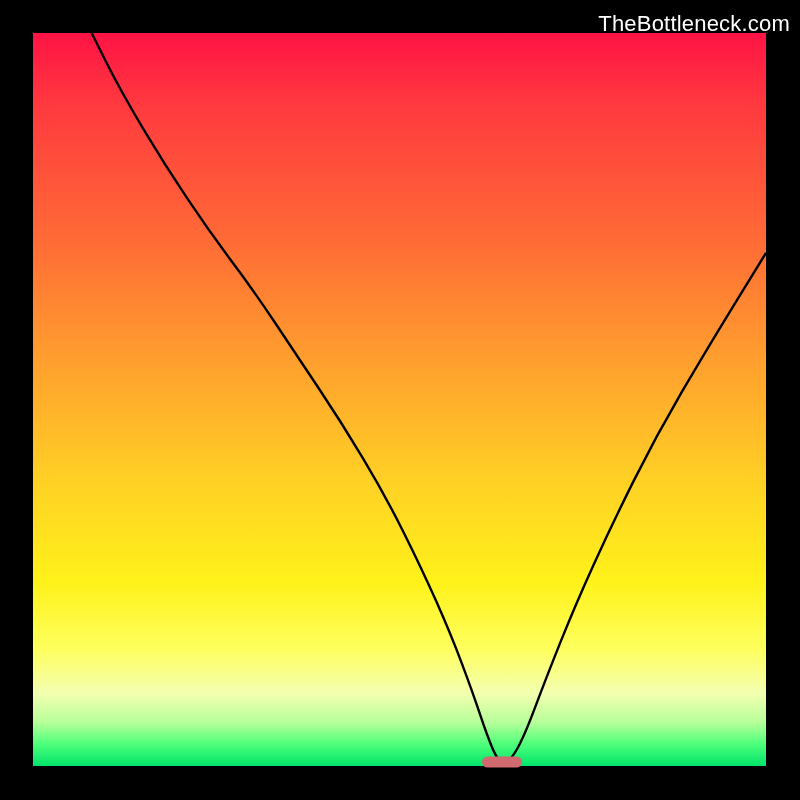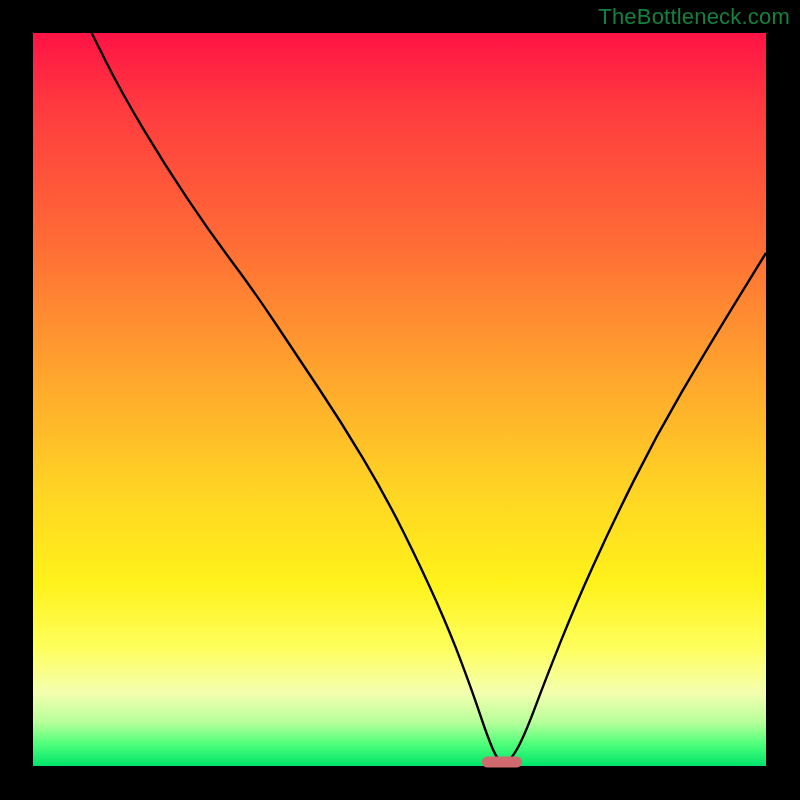--- a/index.html
+++ b/index.html
@@ -12,23 +12,23 @@
     font-family: Arial, Helvetica, sans-serif;
   }
   .frame {
     position: relative;
     width: 800px;
     height: 800px;
     background: #000;
   }
   .watermark {
     position: absolute;
-    top: 4px;
+    top: 11px;
     right: 10px;
-    color: #15803d;
+    color: #ffffff;
     font-size: 22px;
     letter-spacing: 0.2px;
     font-weight: 400;
     z-index: 20;
   }
   
   .plot {
     position: absolute;
     left: 33px;
     top: 33px;

